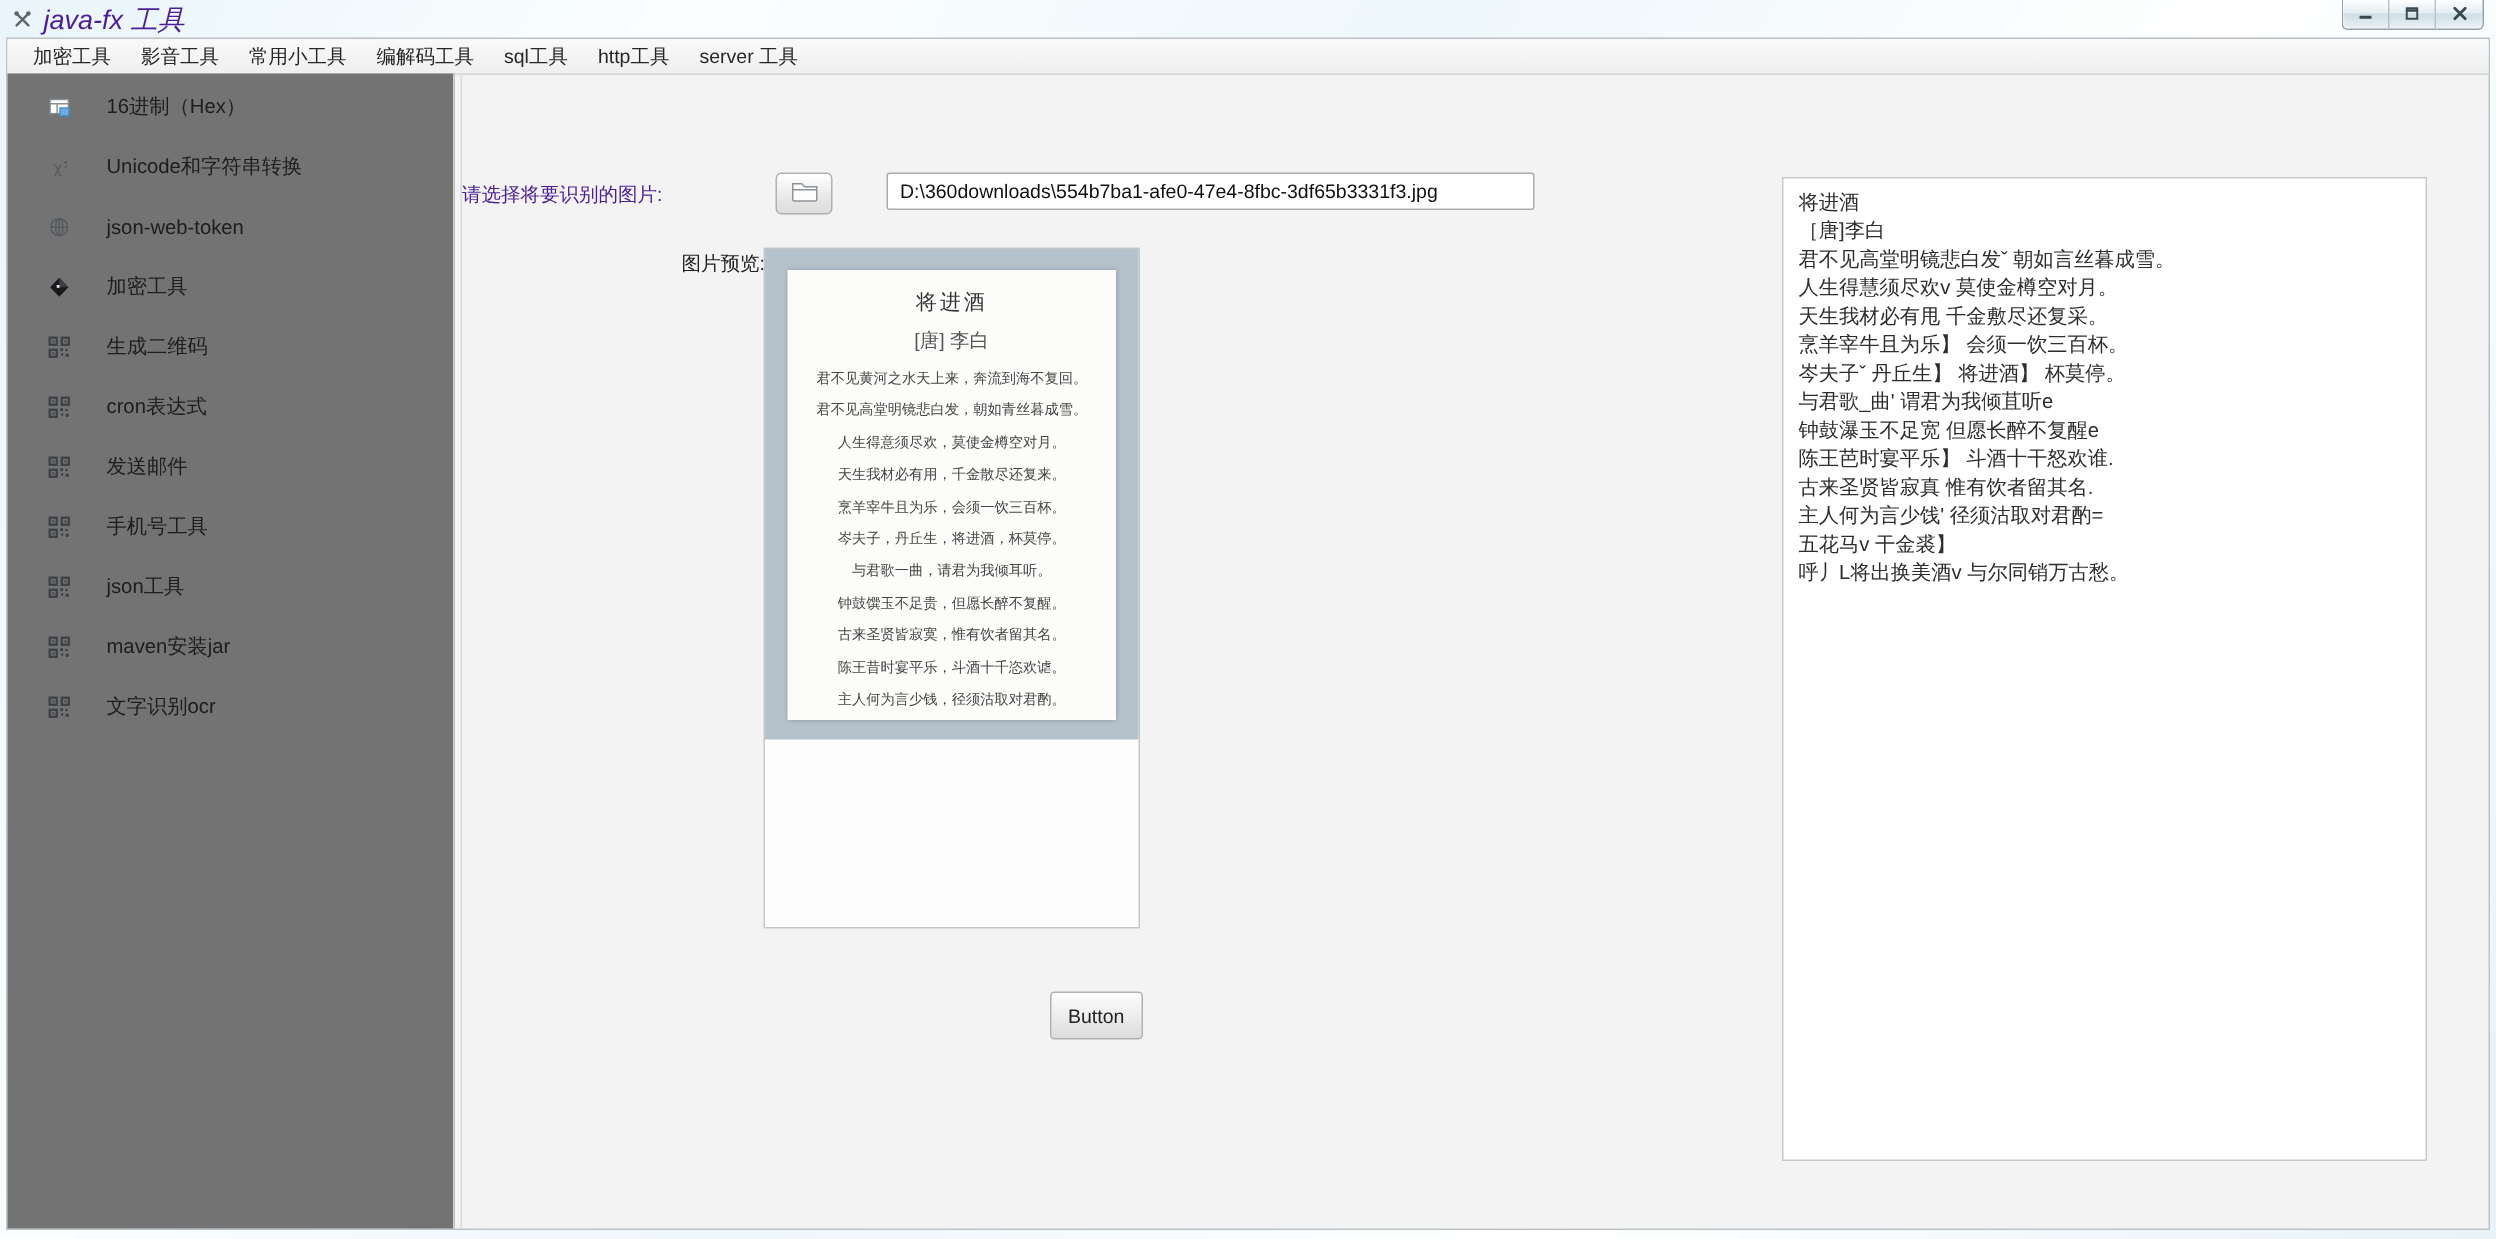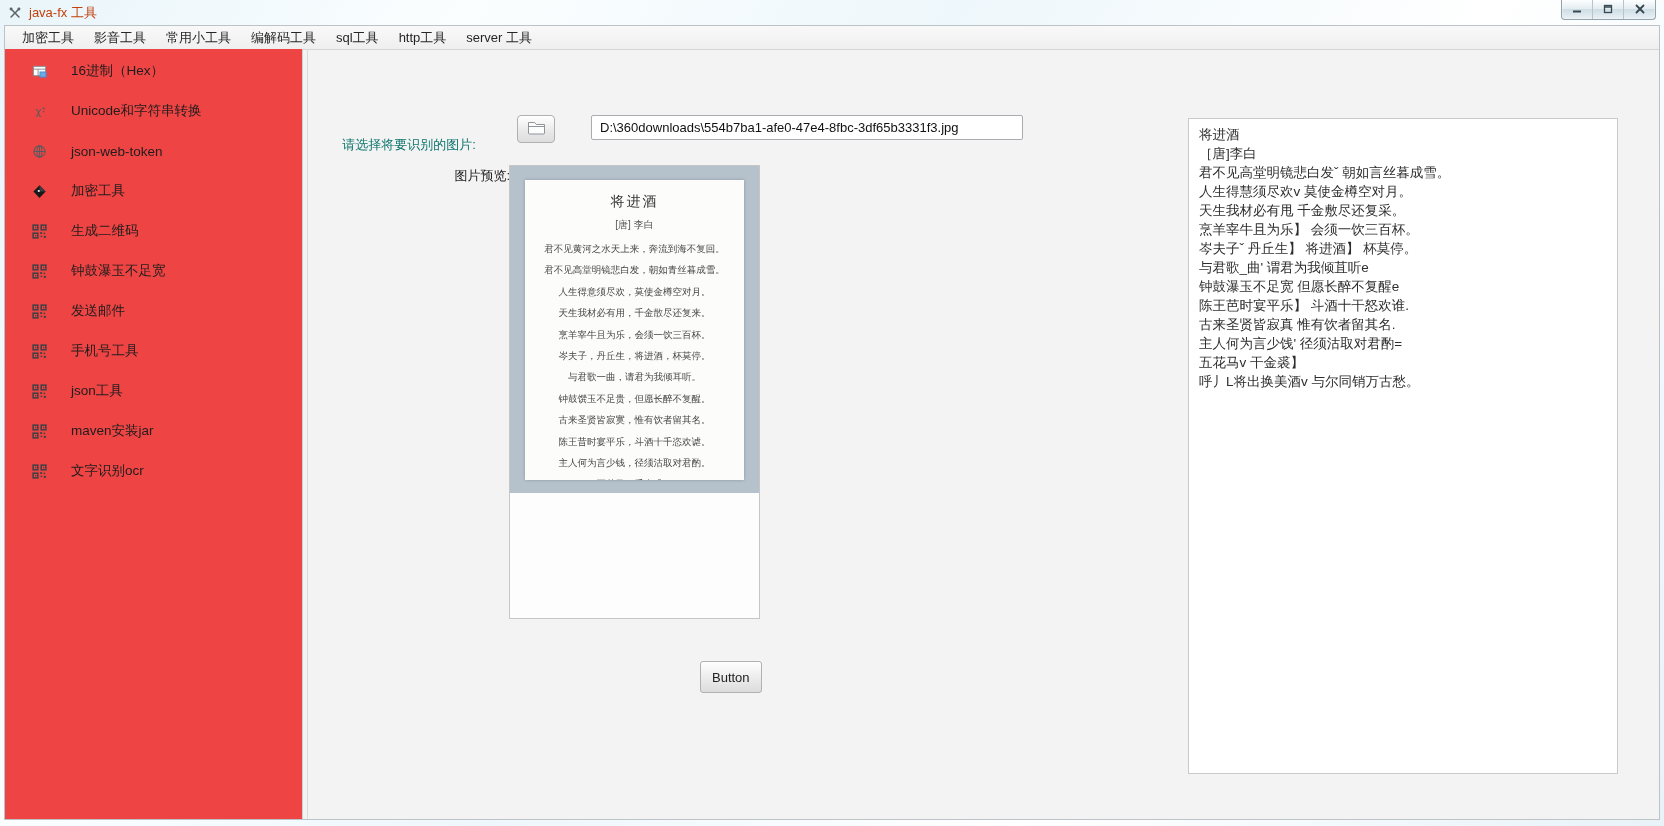--- a/index.html
+++ b/index.html
@@ -4,52 +4,52 @@
 <style>
   html,body{margin:0;padding:0;}
   body{
     width:1664px;height:826px;position:relative;overflow:hidden;
     font-family:"Liberation Sans",sans-serif;
     background:linear-gradient(120deg,#e9f5fa 0%,#fbfeff 22%,#eef7fb 45%,#ffffff 70%,#e8f3f8 100%);
   }
   
   .titlebar{position:absolute;top:0;left:0;right:0;height:25px;display:flex;align-items:center;padding-left:7px;}
   .app-icon{display:inline-flex;width:15px;height:15px;align-items:center;justify-content:center;}
-  .title-text{font-size:13px;color:#c2410c;margin-left:7px;}
+  .title-text{font-size:18px;color:#4c1d95;margin-left:7px;font-style:italic;}
   .caption-group{position:absolute;top:0;right:8px;display:flex;border:1px solid #93a3ad;border-top:none;
     border-radius:0 0 4px 4px;overflow:hidden;
     background:linear-gradient(#fdfefe,#e4edf2 45%,#cfdde5 50%,#e9f1f5);box-shadow:inset 0 0 2px #fff;}
   .caption-btn{width:31px;height:19px;display:flex;align-items:center;justify-content:center;
     background:transparent;border:none;border-right:1px solid #b6c4cc;padding:0;cursor:default;}
   .caption-btn:last-child{border-right:none;}
   
   .app{position:absolute;left:4px;right:4px;top:25px;bottom:6px;background:#f3f3f3;border:1px solid #bcc2c6;box-sizing:border-box;}
   .menubar{height:23px;background:linear-gradient(#f9f9f9,#efefef);border-bottom:1px solid #d6d6d6;
     display:flex;align-items:flex-start;padding-left:7px;}
   .menu-item{font-size:13px;color:#262626;padding:3px 10px;white-space:nowrap;}
   
-  .sidebar{position:absolute;left:0;top:23px;bottom:0;width:298px;background:#ef4444;border-right:1px solid #d0d0d0;
+  .sidebar{position:absolute;left:0;top:23px;bottom:0;width:298px;background:#737373;border-right:1px solid #d0d0d0;
     padding-top:2px;box-sizing:border-box;overflow:hidden;}
   .side-item{height:40px;display:flex;align-items:center;padding-left:24px;}
   .side-icon{width:20px;display:inline-flex;justify-content:center;align-items:center;}
   .side-label{margin-left:22px;font-size:13.5px;color:#1d1d1d;white-space:nowrap;}
   
   .main{position:absolute;left:302px;right:0;top:23px;bottom:0;border-left:1px solid #dadada;}
-  .file-label{position:absolute;left:0;top:87px;width:202px;text-align:center;font-size:13px;color:#0f766e;}
+  .file-label{position:absolute;left:0;top:72px;width:202px;text-align:left;font-size:13px;color:#4c1d95;}
   .folder-btn{position:absolute;left:209px;top:66px;width:38px;height:28px;border:1px solid #b0b0b0;border-radius:4px;
     background:linear-gradient(#ffffff,#e8e8e8 60%,#dddddd);display:flex;align-items:center;justify-content:center;padding:0;}
   .path-field{position:absolute;left:283px;top:66px;width:414px;height:23px;border:1px solid #a9acb1;border-radius:2px;
     background:#fff;font-family:"Liberation Sans",sans-serif;font-size:13px;color:#111;padding:0 8px;}
   .preview-label{position:absolute;left:0;top:118px;width:202px;text-align:right;font-size:13px;color:#1d1d1d;}
   .preview-box{position:absolute;left:201px;top:116px;width:251px;height:454px;background:#fdfdfd;border:1px solid #c6c6c6;box-sizing:border-box;}
   .matte{position:absolute;left:0;top:0;width:100%;height:327px;background:#b6c2cb;}
   .page{position:absolute;left:15px;top:14px;width:219px;height:300px;background:#fcfcfa;overflow:hidden;
     box-shadow:0 0 3px rgba(60,70,80,.35);}
   .page-title{text-align:center;font-size:14px;color:#333;margin-top:13px;letter-spacing:2px;}
-  .page-author{text-align:center;font-size:10px;color:#555;margin-top:7px;}
+  .page-author{text-align:center;font-size:13px;color:#555;margin-top:7px;}
   .page-lines{margin-top:6px;}
   .page-line{text-align:center;font-size:9.5px;color:#454545;line-height:21.4px;white-space:nowrap;}
   .ocr-button{position:absolute;left:392px;top:612px;height:32px;padding:0 11px;font-size:13px;color:#222;
     border:1px solid #b1b1b1;border-radius:3px;background:linear-gradient(#fefefe,#e6e6e6 70%,#dcdcdc);}
   .ocr-panel{position:absolute;left:880px;top:69px;width:430px;height:656px;background:#fff;border:1px solid #c9c9c9;
     box-sizing:border-box;padding:6px 10px;overflow:hidden;}
   .ocr-line{font-size:13.5px;line-height:19px;color:#2d2d2d;white-space:pre-wrap;}
 </style>
 </head>
 <body>
@@ -197,21 +197,21 @@
               <rect x="3.1" y="3.1" width="1.4" height="1.4"></rect>
               <rect x="11.7" y="3.1" width="1.4" height="1.4"></rect>
               <rect x="3.1" y="11.7" width="1.4" height="1.4"></rect>
               <rect x="8.7" y="8.7" width="2" height="2"></rect>
               <rect x="12.4" y="9.2" width="1.6" height="1.6"></rect>
               <rect x="9.2" y="12.4" width="1.6" height="1.6"></rect>
               <rect x="12.6" y="12.6" width="2.2" height="2.2"></rect>
             </g>
           </svg>
         </span>
-        <span class="side-label">钟鼓瀑玉不足宽</span>
+        <span class="side-label">cron表达式</span>
       </div>
 
       <div class="side-item">
         <span class="side-icon">
           <svg width="15" height="15" viewBox="0 0 16 16">
             <g fill="none" stroke="#3d4146" stroke-width="1.6">
               <rect x="1.2" y="1.2" width="5" height="5"></rect>
               <rect x="9.8" y="1.2" width="5" height="5"></rect>
               <rect x="1.2" y="9.8" width="5" height="5"></rect>
             </g>

